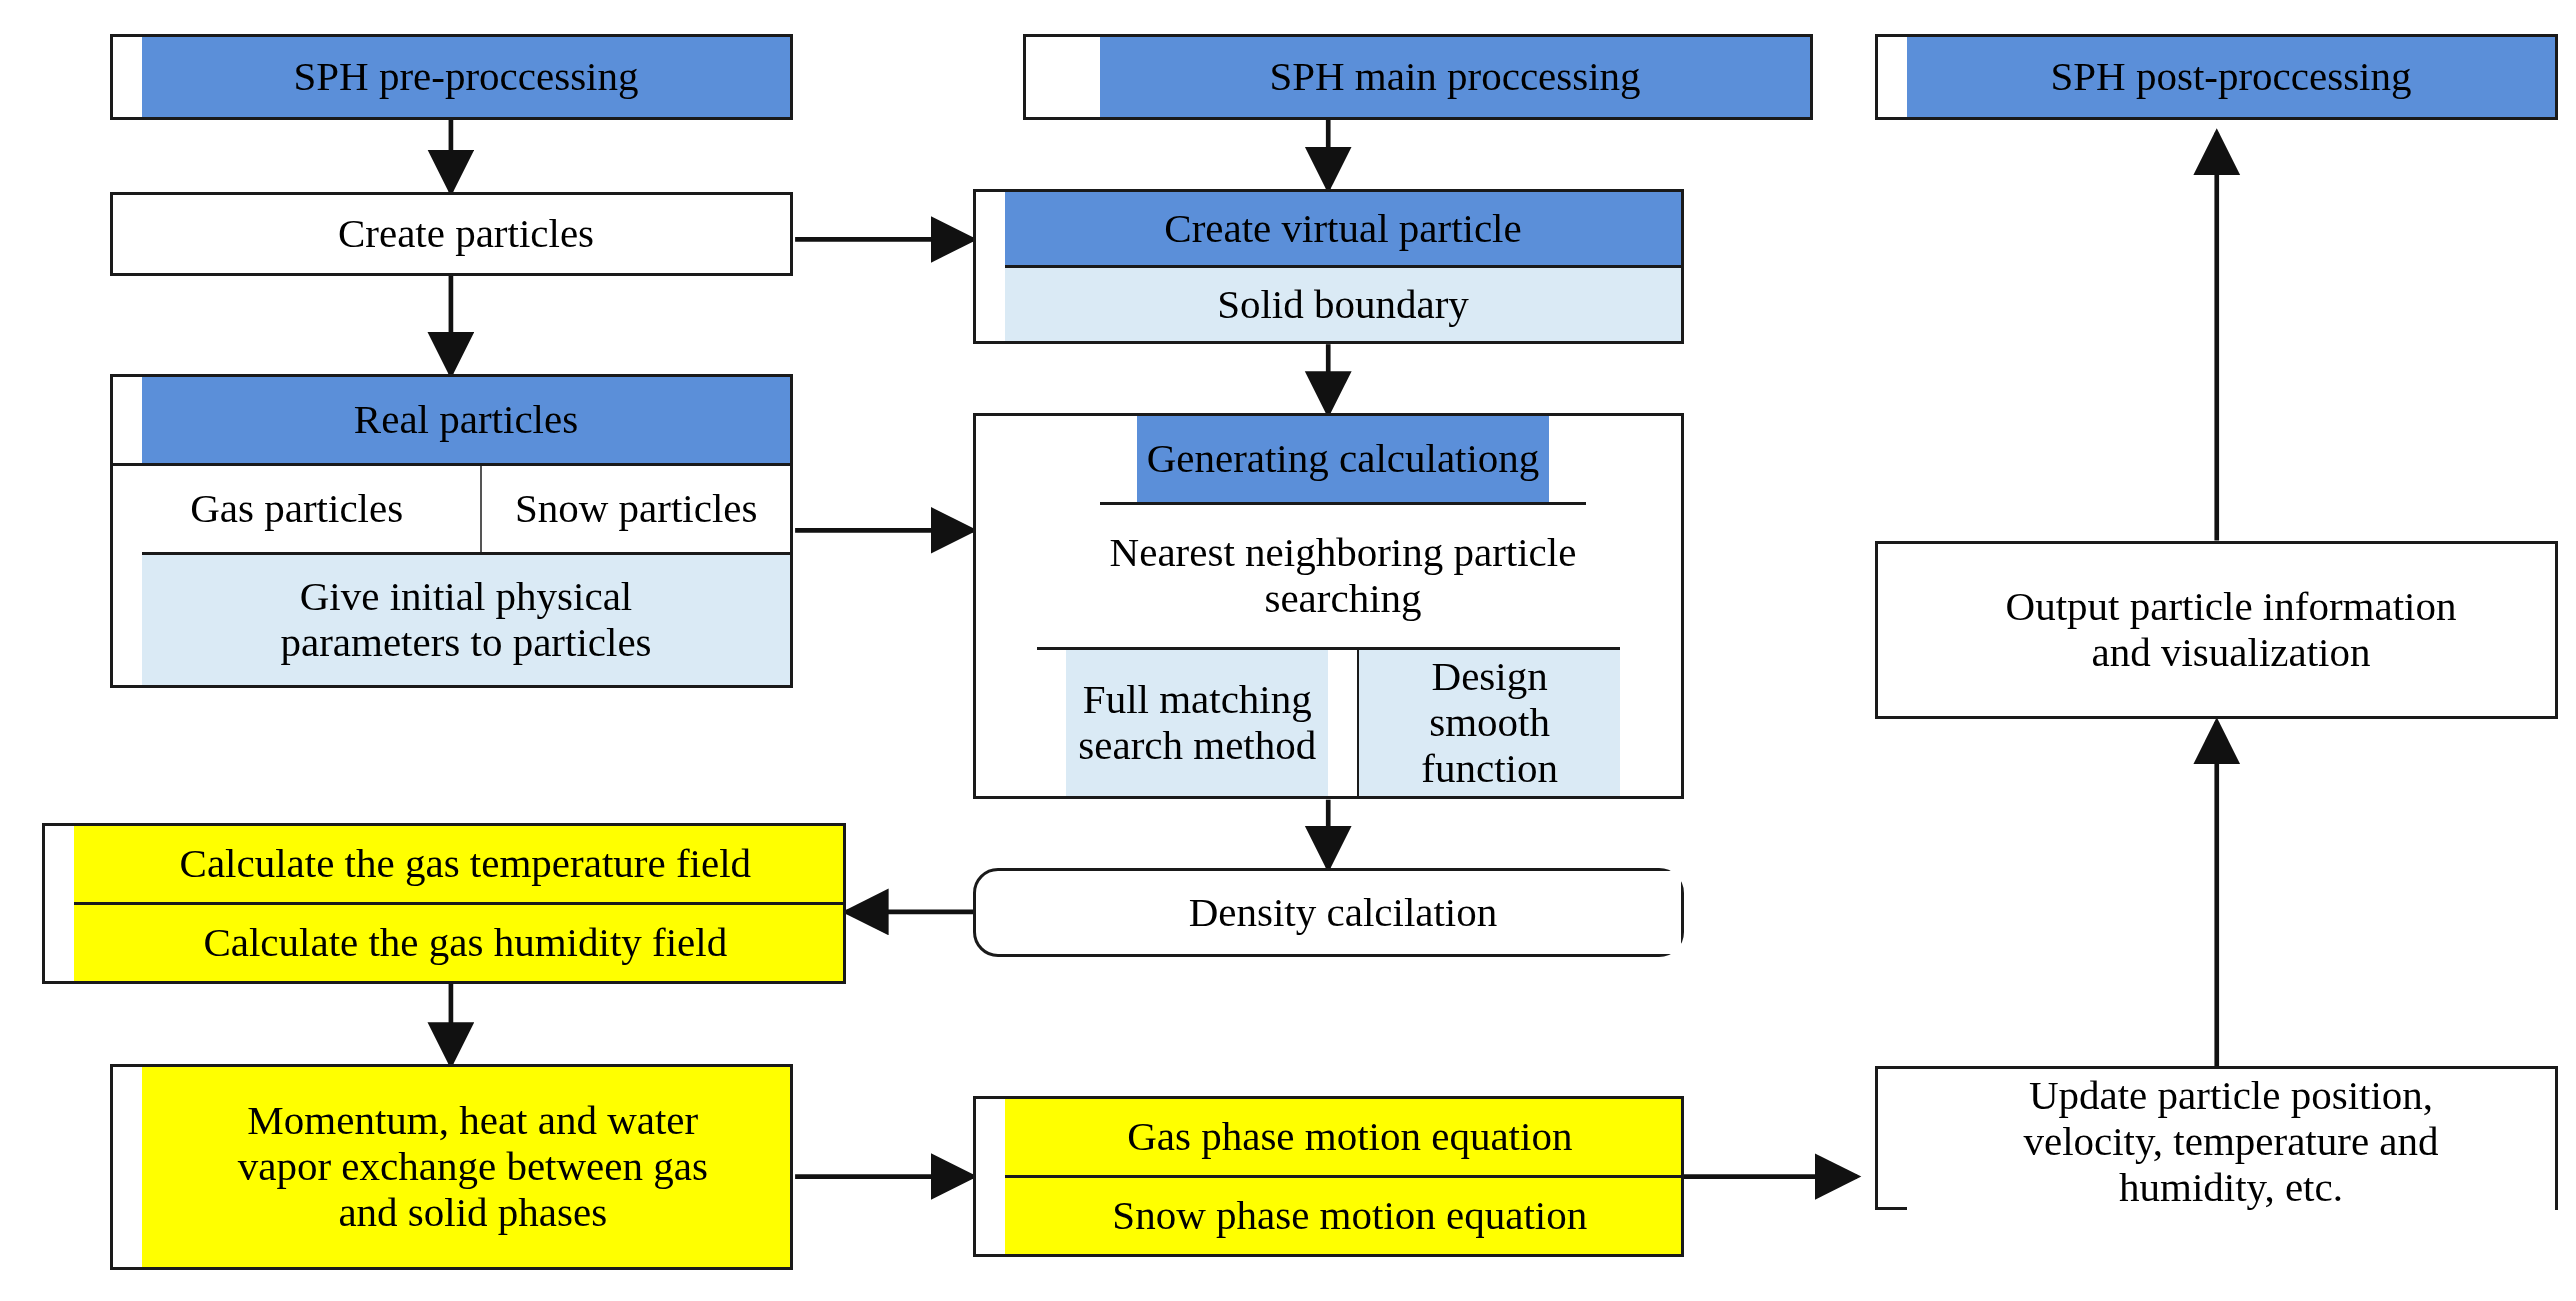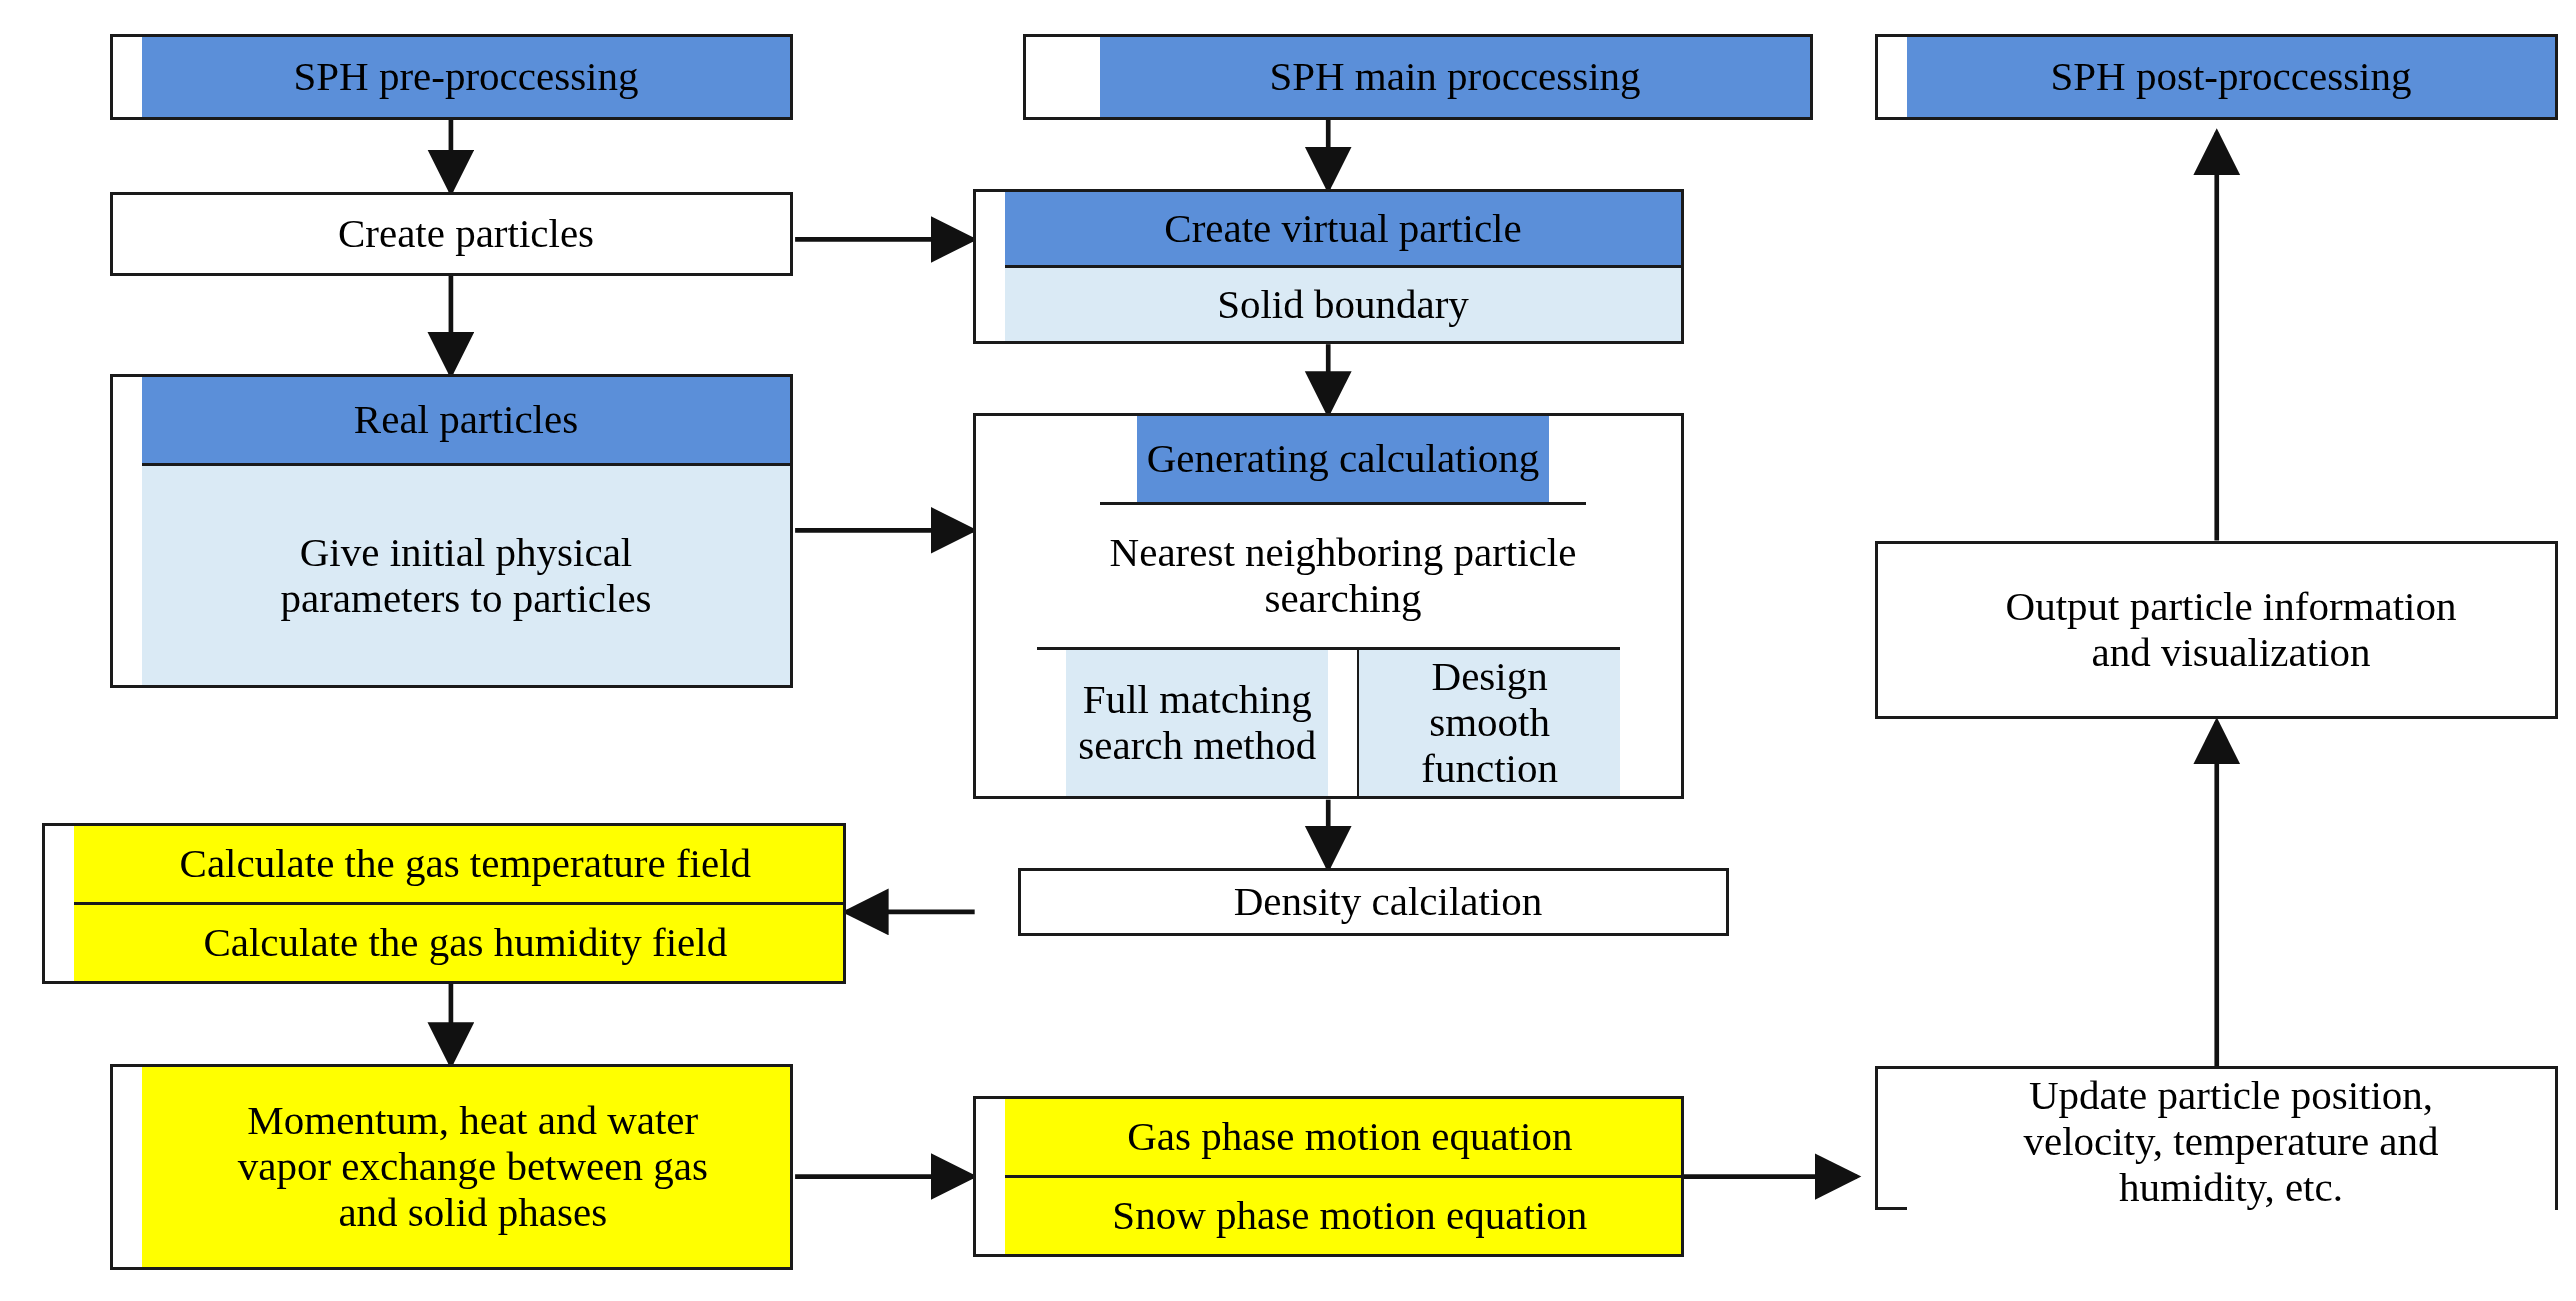--- a/index.html
+++ b/index.html
@@ -81,20 +81,24 @@
   <div class="node" style="left:110px; top:34px; width:683px; height:86px;">
     <div class="cell blue">SPH pre-proccessing</div>
   </div>
 
   <div class="node" style="left:110px; top:192px; width:683px; height:84px;">
     <div class="cell white">Create particles</div>
   </div>
 
   <div class="node" style="left:110px; top:374px; width:683px; height:314px;">
     <div class="cell blue" style="flex:0 0 86px;">Real particles</div>
+    <div class="row2 divh" style="flex:0 0 86px;">
+      <div class="cell white">Gas particles</div>
+      <div class="cell white">Snow particles</div>
+    </div>
     <div class="cell pale divh">Give initial physical
 parameters to particles</div>
   </div>
 
   <div class="node" style="left:42px; top:823px; width:804px; height:161px;">
     <div class="cell yellow">Calculate the gas temperature field</div>
     <div class="cell yellow divh">Calculate the gas humidity field</div>
   </div>
 
   <div class="node" style="left:110px; top:1064px; width:683px; height:206px;">
@@ -117,21 +121,21 @@
     <div class="cell white divh" style="flex:0 0 145px;">Nearest neighboring particle
 searching</div>
     <div class="row2 strong divh" style="flex:1 1 auto;">
       <div class="cell pale">Full matching
 search method</div>
       <div class="cell pale">Design smooth
 function</div>
     </div>
   </div>
 
-  <div class="node" style="left:1018px; top:868px; width:711px; height:68px;">
+  <div class="node" style="left:973px; top:868px; width:711px; height:89px;border-radius:25px;">
     <div class="cell white">Density calcilation</div>
   </div>
 
   <div class="node" style="left:973px; top:1096px; width:711px; height:161px;">
     <div class="cell yellow">Gas phase motion equation</div>
     <div class="cell yellow divh">Snow phase motion equation</div>
   </div>
 
   <div class="node" style="left:1875px; top:34px; width:683px; height:86px;">
     <div class="cell blue">SPH post-proccessing</div>

